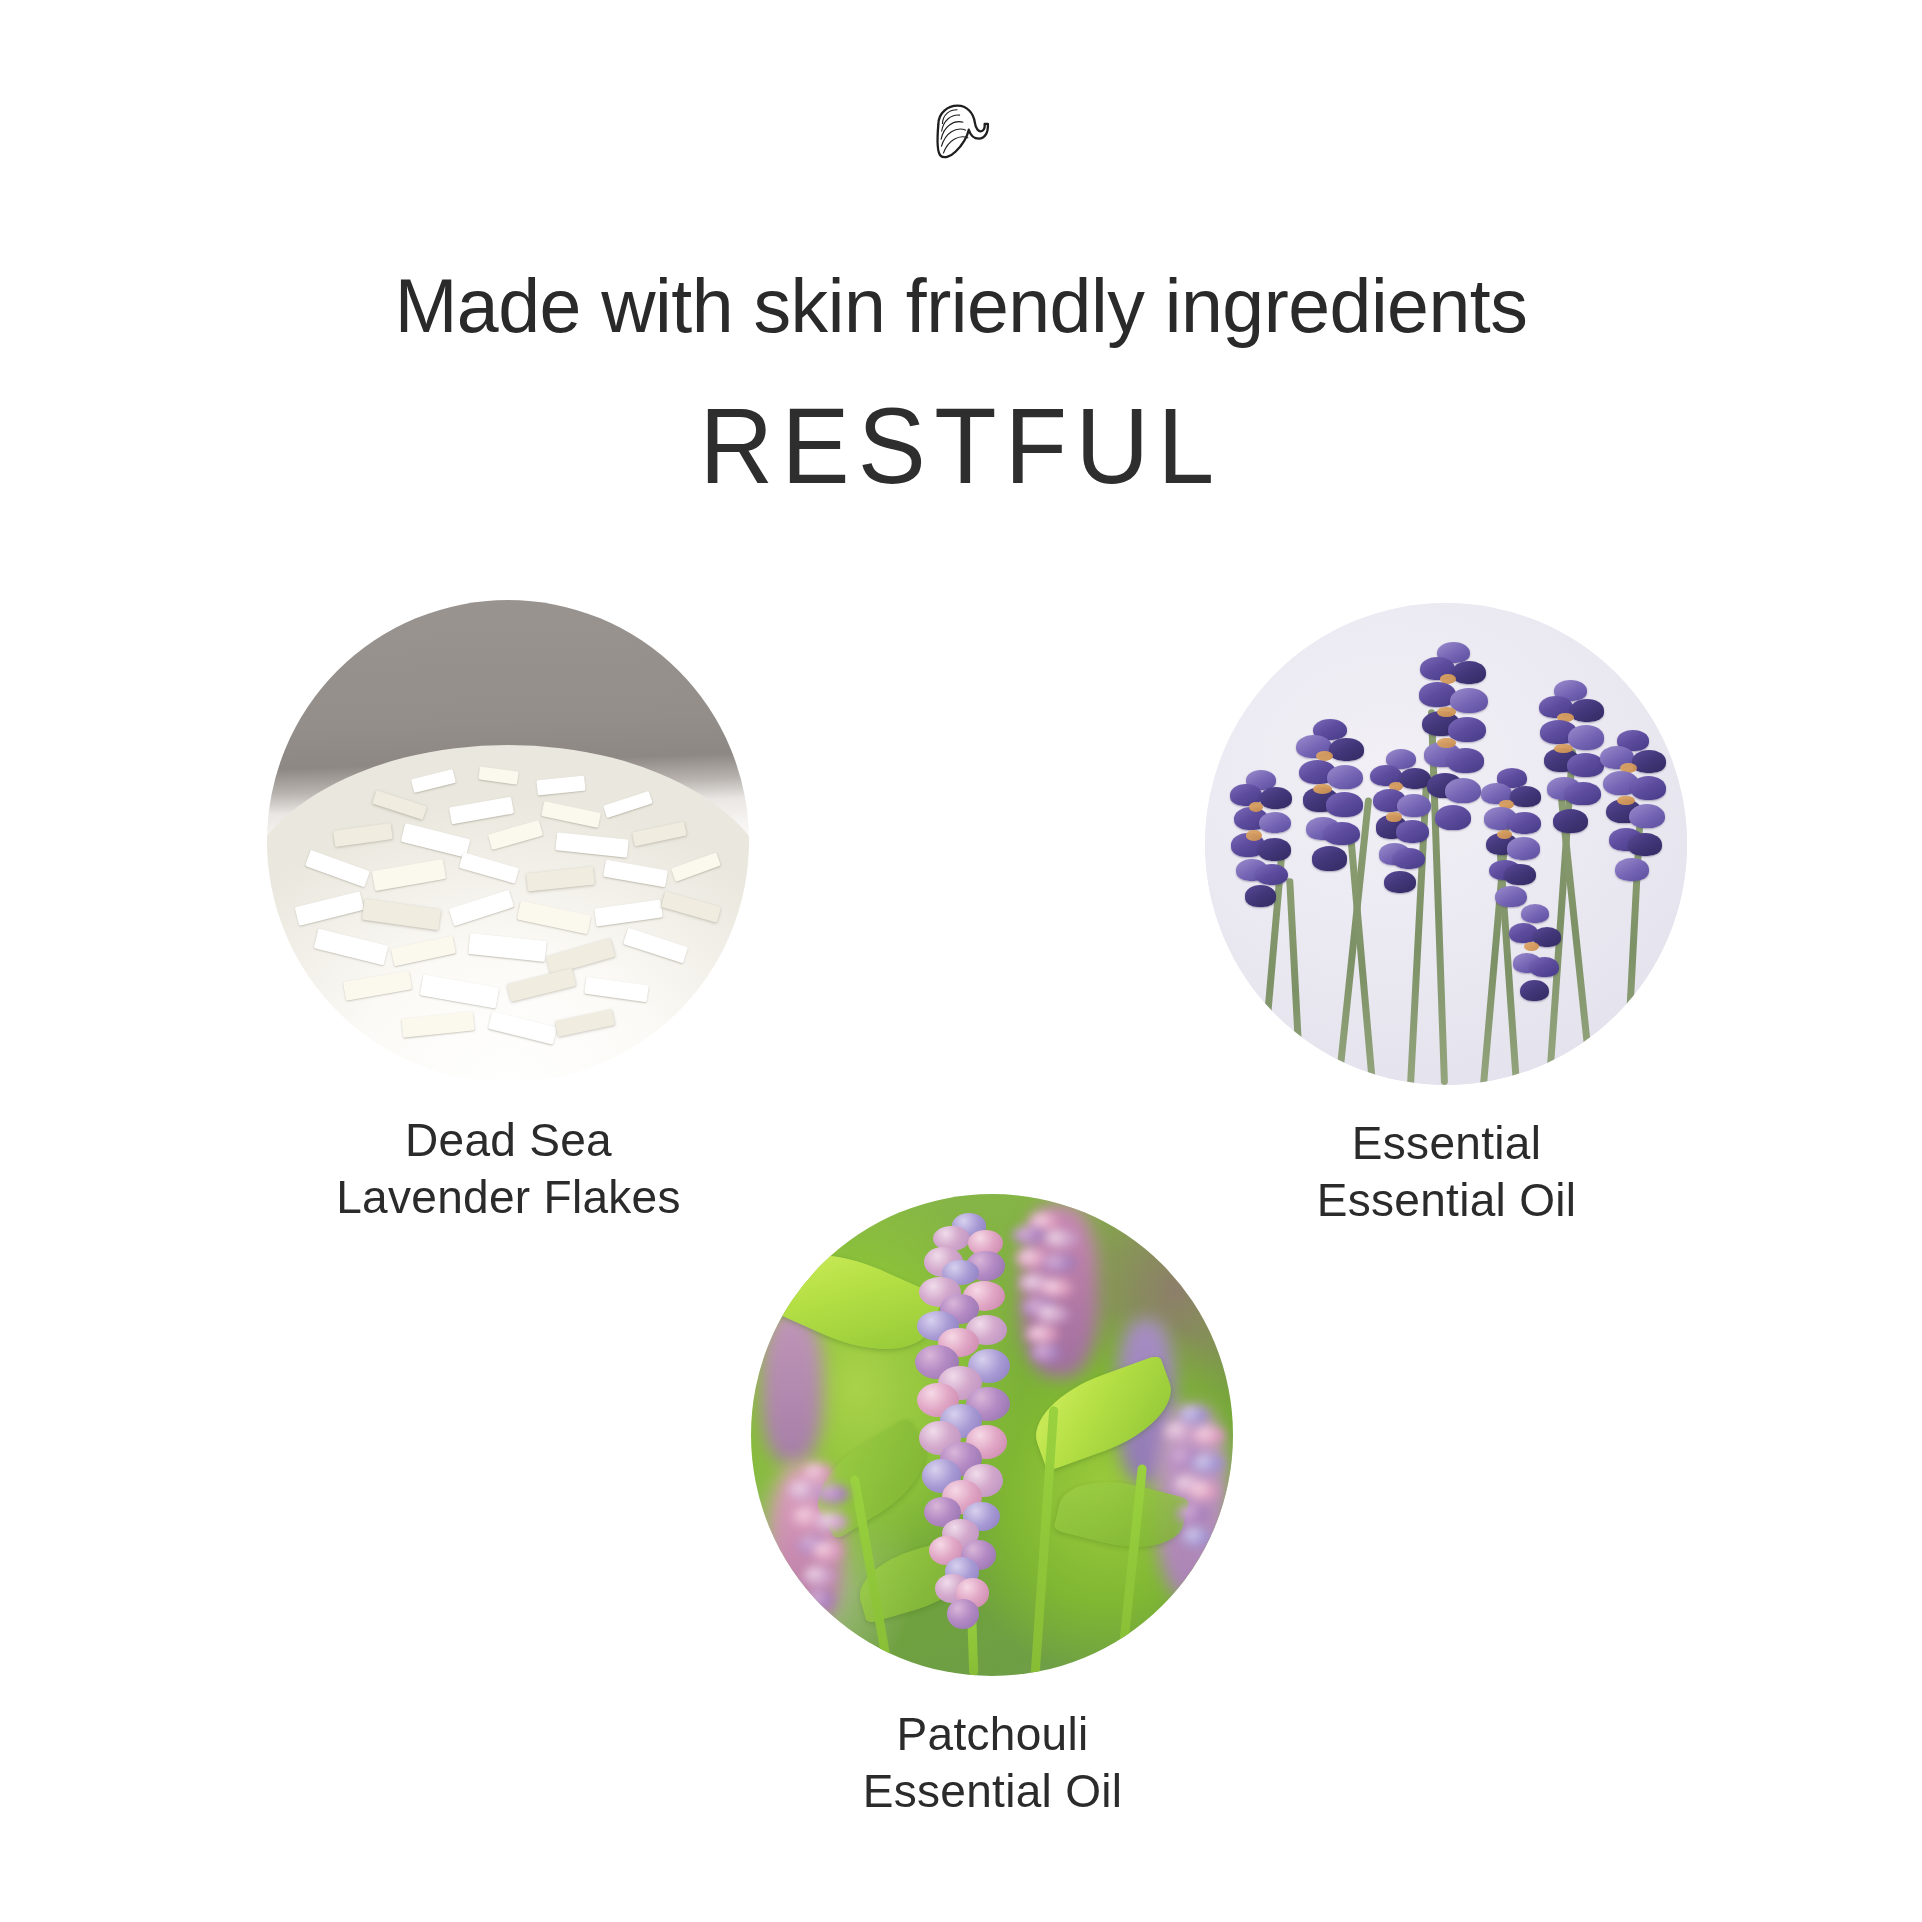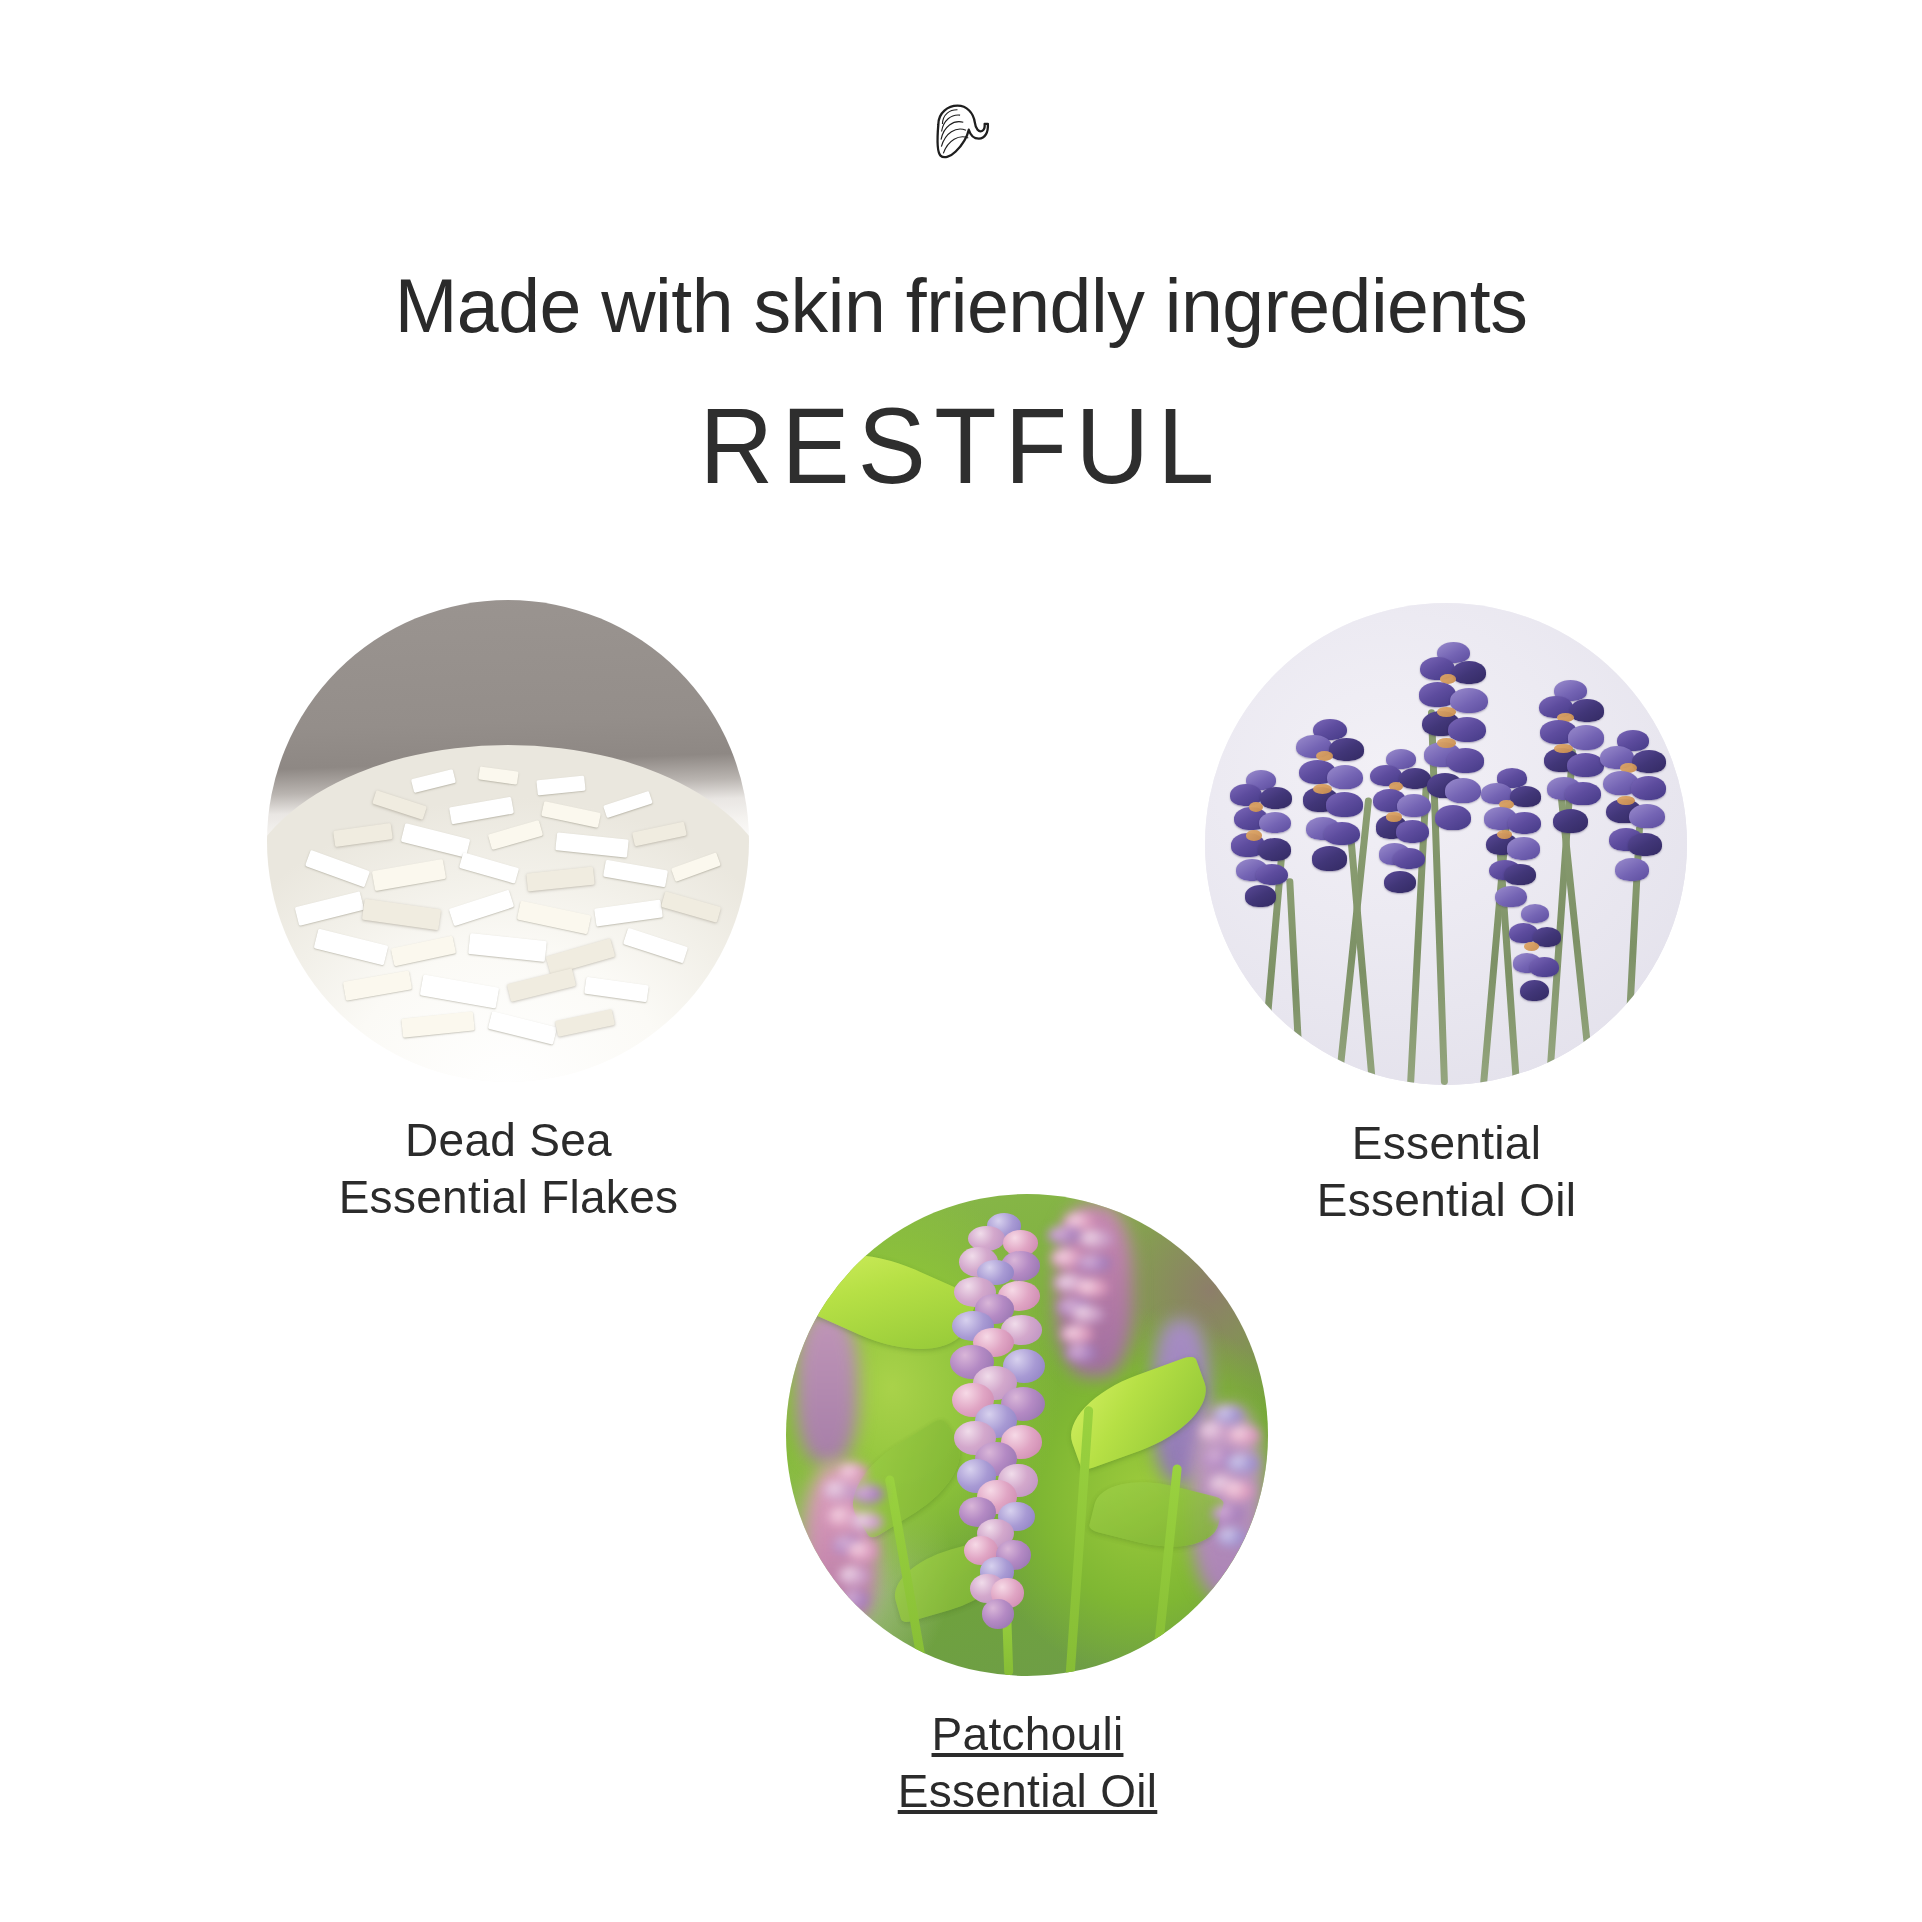--- a/index.html
+++ b/index.html
@@ -50,21 +50,21 @@
   .caption{
     width:591px; margin-left:-54px;
     text-align:center; margin-top:29.5px;
     font-size:46px; font-weight:300; line-height:1.26;
     color:#2b2b2b; letter-spacing:0.3px;
   }
   .caption .l2{ display:block; }
 
   #ing-flakes { left:267px; top:600px; }
   #ing-lavender{ left:1205px; top:603px; }
-  #ing-patchouli{ left:786px; top:1194px;text-decoration:underline; }
+  #ing-patchouli{ left:751px; top:1194px; }
 
   
   .flakes-bg{
     position:absolute; inset:0;
     background:
       linear-gradient(178deg,#9a9490 0%, #948e8a 26%, #8e8884 34%, #b9b4b0 39%,
                       #e9e6e3 43%, #f4f2ef 47%, #ffffff 53%, #fdfcfa 100%);
   }
   .flakes-pile{
     position:absolute; left:-6%; top:30%; width:112%; height:78%;
@@ -206,21 +206,21 @@
     <div class="flake cream" style="left:16%;top:78%;width:14%;height:4.0%;transform:rotate(-10deg)"></div>
     <div class="flake" style="left:32%;top:79%;width:16%;height:4.4%;transform:rotate(10deg)"></div>
     <div class="flake shade" style="left:50%;top:78%;width:14%;height:3.8%;transform:rotate(-14deg)"></div>
     <div class="flake" style="left:66%;top:79%;width:13%;height:3.6%;transform:rotate(8deg)"></div>
     <div class="flake cream" style="left:28%;top:86%;width:15%;height:4.0%;transform:rotate(-6deg)"></div>
     <div class="flake" style="left:46%;top:87%;width:14%;height:3.8%;transform:rotate(14deg)"></div>
     <div class="flake shade" style="left:60%;top:86%;width:12%;height:3.4%;transform:rotate(-12deg)"></div>
   </div>
   <div class="caption">
     <span>Dead Sea</span>
-    <span class="l2">Essential Flakes</span>
+    <span class="l2">Lavender Flakes</span>
   </div>
 </div>
 
 <div class="ing" id="ing-lavender">
   <div class="circle">
     <div class="lav-bg"></div>
 
     <div class="lav-stem" style="left:11%;top:52%;height:48%;transform:rotate(5deg)"></div>
     <div class="lav-stem" style="left:19%;top:57%;height:43%;transform:rotate(-3deg)"></div>
     <div class="lav-stem" style="left:27%;top:40%;height:60%;transform:rotate(6deg)"></div>

